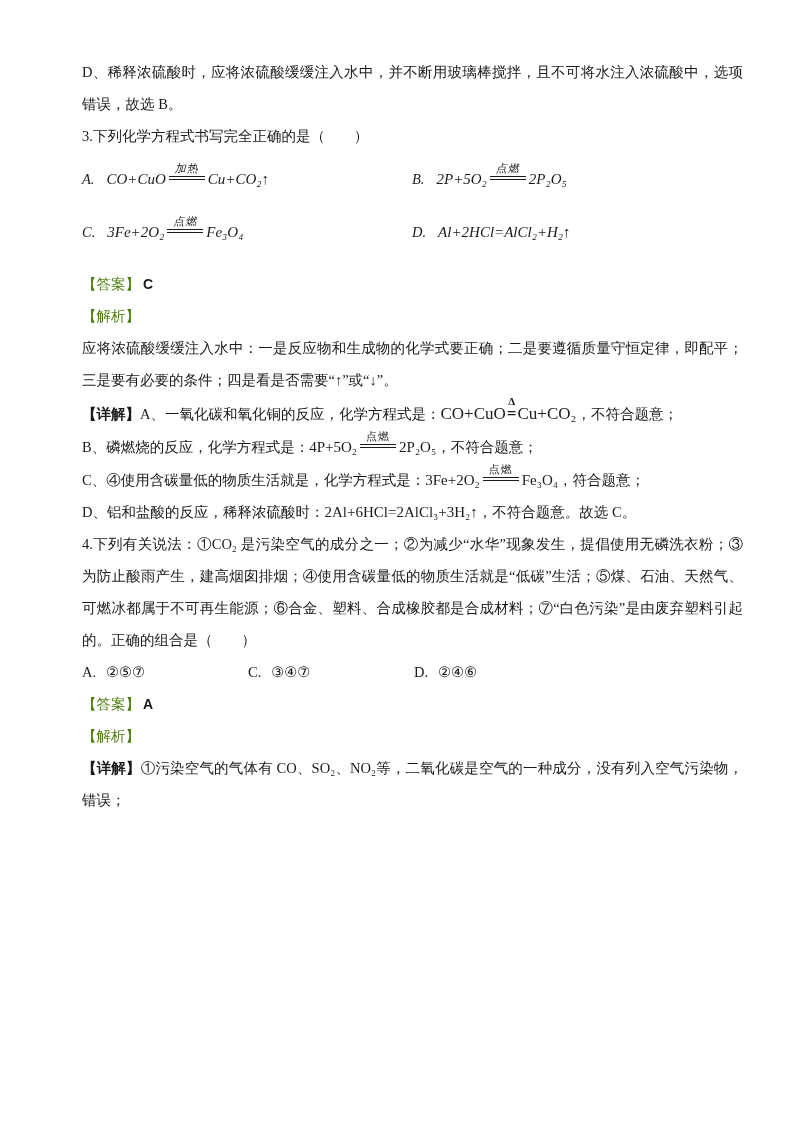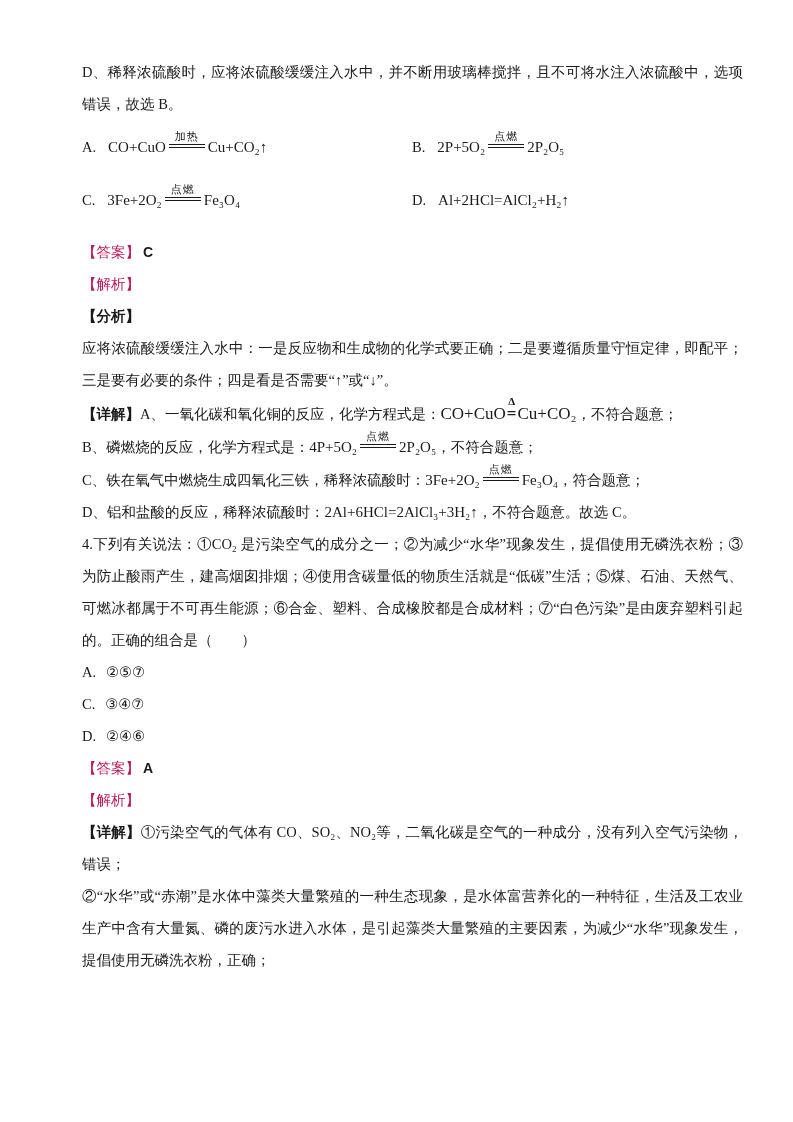--- a/index.html
+++ b/index.html
@@ -10,29 +10,29 @@
     padding:56px 66px 0 66px;
     overflow:hidden;
     background:#ffffff;
     color:#1a1a1a;
     font-family:"Liberation Serif","DejaVu Serif",serif;
     font-size:14.5px;
     margin-left:16px;
   }
   p.line{margin:0;line-height:32px;text-align:justify;}
   p.single{text-align:left;}
-  .lbl-blue{color:#be185d;}
+  .lbl-blue{color:#4d7c0f;}
   .lbl-bold{font-weight:600;}
   .ans-letter{
     font-family:"Liberation Sans","DejaVu Sans",sans-serif;
     font-weight:600;font-size:14px;margin-left:3px;
   }
   
   .optrow{display:flex;align-items:baseline;margin:10px 0 20px 0;line-height:32px;}
-  .opt{width:330px;}
+  .opt{width:330px;font-style:italic;}
   .olabel{margin-right:12px;}
   .eq{white-space:nowrap;font-size:15px;}
   
   .cstack{
     display:inline-block;overflow:hidden;vertical-align:baseline;
     text-align:center;padding:0 1px 4px 1px;margin:0 2px;
   }
   .cond{display:block;font-size:11px;line-height:13px;letter-spacing:1px;}
   .dbar{
     display:block;height:2px;min-width:36px;margin-top:1px;
@@ -41,31 +41,32 @@
   
   .dstack{display:inline-block;text-align:center;vertical-align:baseline;margin:0 1px;}
   .dover{display:block;font-size:11px;line-height:10px;font-weight:600;}
   .dbase{display:block;line-height:15px;}
   .eq-lg{font-size:17px;}
   .eq-lg .dbase{font-weight:600;}
   .detail-a{margin:8px 0;}
   .detail-b,.detail-c{margin:14px 0;}
   .detail-d{margin:10px 0 8px 0;}
   
-  .optrow4{display:flex;align-items:baseline;line-height:32px;flex-direction:column;}
+  .optrow4{display:flex;align-items:baseline;line-height:32px;}
   .opt4{width:166px;}
   .olabel4{margin-right:10px;}
 </style>
 </head>
 <body>
 
 <div class="page">
 
   <p class="line">D、稀释浓硫酸时，应将浓硫酸缓缓注入水中，并不断用玻璃棒搅拌，且不可将水注入浓硫酸中，选项错误，故选 B。</p>
 
+  <p class="line single">3.下列化学方程式书写完全正确的是（　　）</p>
 
   <div class="optrow">
     <div class="opt">
       <span class="olabel">A.</span><span class="eq"><span>CO+CuO</span><span class="cstack"><span class="cond">加热</span><span class="dbar"></span></span><span>Cu+CO₂↑</span></span>
     </div>
     <div class="opt">
       <span class="olabel">B.</span><span class="eq"><span>2P+5O₂</span><span class="cstack"><span class="cond">点燃</span><span class="dbar"></span></span><span>2P₂O₅</span></span>
     </div>
   </div>
 
@@ -79,36 +80,33 @@
   </div>
 
   <p class="line single" style="margin-top:8px;">
     <span class="lbl-blue">【答案】</span><span class="ans-letter">C</span>
   </p>
 
   <p class="line single">
     <span class="lbl-blue">【解析】</span>
   </p>
 
-  <p class="line single">
-    <span class="lbl-bold">【分析】</span>
-  </p>
 
   <p class="line">应将浓硫酸缓缓注入水中：一是反应物和生成物的化学式要正确；二是要遵循质量守恒定律，即配平；三是要有必要的条件；四是看是否需要“↑”或“↓”。</p>
 
   <p class="line detail-a">
     <span class="lbl-bold">【详解】</span><span>A、一氧化碳和氧化铜的反应，化学方程式是：</span><span class="eq eq-lg"><span>CO+CuO</span><span class="dstack"><span class="dover">Δ</span><span class="dbase">=</span></span><span>Cu+CO₂</span></span><span>，不符合题意；</span>
   </p>
 
   <p class="line detail-b">
     <span>B、磷燃烧的反应，化学方程式是：</span><span class="eq"><span>4P+5O₂</span><span class="cstack"><span class="cond">点燃</span><span class="dbar"></span></span><span>2P₂O₅</span></span><span>，不符合题意；</span>
   </p>
 
   <p class="line detail-c">
-    <span>C、铁在氧气中燃烧生成四氧化三铁，稀释浓硫酸时：</span><span class="eq"><span>3Fe+2O₂</span><span class="cstack"><span class="cond">点燃</span><span class="dbar"></span></span><span>Fe₃O₄</span></span><span>，符合题意；</span>
+    <span>C、④使用含碳量低的物质生活就是，化学方程式是：</span><span class="eq"><span>3Fe+2O₂</span><span class="cstack"><span class="cond">点燃</span><span class="dbar"></span></span><span>Fe₃O₄</span></span><span>，符合题意；</span>
   </p>
 
   <p class="line detail-d">
     <span>D、铝和盐酸的反应，稀释浓硫酸时：</span><span class="eq">2Al+6HCl=2AlCl₃+3H₂↑</span><span>，不符合题意。故选 C。</span>
   </p>
 
   <p class="line">4.下列有关说法：①CO₂ 是污染空气的成分之一；②为减少“水华”现象发生，提倡使用无磷洗衣粉；③为防止酸雨产生，建高烟囱排烟；④使用含碳量低的物质生活就是“低碳”生活；⑤煤、石油、天然气、可燃冰都属于不可再生能源；⑥合金、塑料、合成橡胶都是合成材料；⑦“白色污染”是由废弃塑料引起的。正确的组合是（　　）</p>
 
   <div class="optrow4">
     <div class="opt4">
@@ -127,15 +125,14 @@
   </p>
 
   <p class="line single">
     <span class="lbl-blue">【解析】</span>
   </p>
 
   <p class="line">
     <span class="lbl-bold">【详解】</span><span>①污染空气的气体有 CO、SO₂、NO₂等，二氧化碳是空气的一种成分，没有列入空气污染物，错误；</span>
   </p>
 
-  <p class="line">②“水华”或“赤潮”是水体中藻类大量繁殖的一种生态现象，是水体富营养化的一种特征，生活及工农业生产中含有大量氮、磷的废污水进入水体，是引起藻类大量繁殖的主要因素，为减少“水华”现象发生，提倡使用无磷洗衣粉，正确；</p>
 
 </div>
 
 </body></html>

